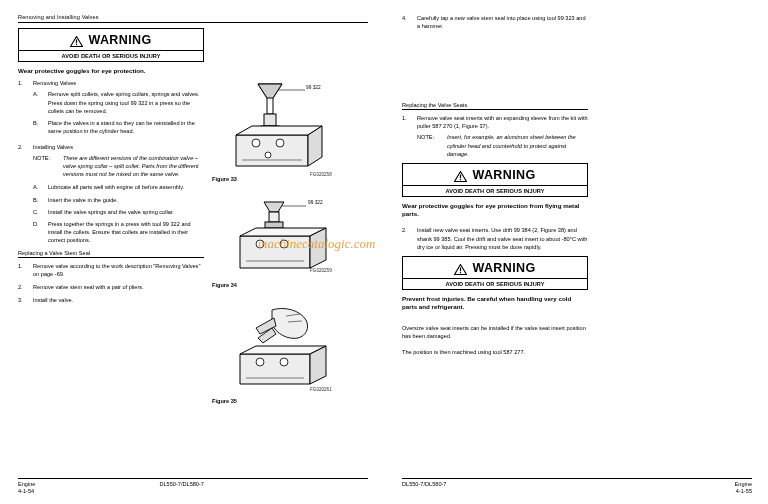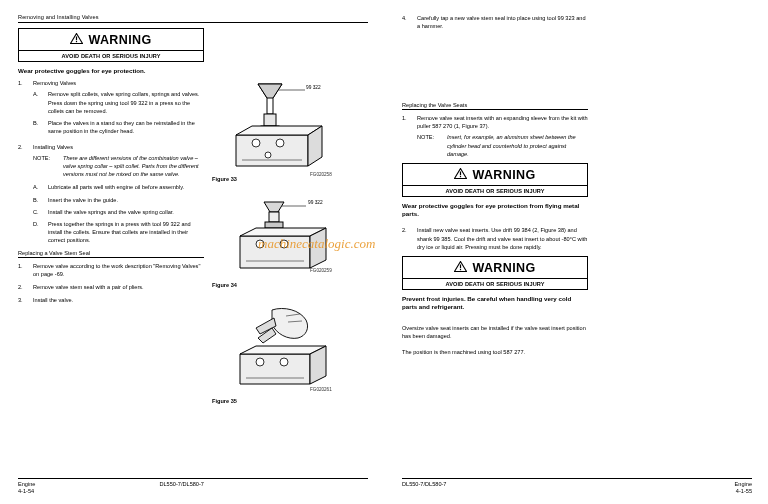--- a/index.html
+++ b/index.html
@@ -11,21 +11,21 @@
   .hdr{font-size:5.6px;letter-spacing:.1px;}
   .hdr-rule{border-top:1px solid #000;margin-top:2px;}
   .ftr-rule{border-top:1px solid #000;}
   .footer{position:absolute;bottom:10px;left:18px;right:16px;}
   .footer-row{display:flex;justify-content:space-between;align-items:flex-start;font-size:5.6px;margin-top:2px;}
   .footer-center{position:absolute;left:0;right:0;text-align:center;font-size:5.6px;}
   .footer-line2{font-size:5.6px;margin-top:1px;}
 
   
   .warn{border:1.1px solid #000;margin:5px 0 4px 0;padding:0;width:100%;box-sizing:border-box;}
-  .warn-top{display:flex;align-items:flex-start;justify-content:center;gap:5px;padding:4px 0 3px 0;}
+  .warn-top{display:flex;align-items:flex-end;justify-content:center;gap:5px;padding:4px 0 3px 0;}
   .warn-tri{position:relative;width:13px;height:11px;}
   .warn-tri svg{display:block;}
   .warn-word{font-size:12.5px;font-weight:bold;letter-spacing:.4px;}
   .warn-sub{border-top:1px solid #000;text-align:center;font-size:5.6px;font-weight:bold;padding:2px 0 2px 0;letter-spacing:.1px;}
   .warn-body{font-size:6.2px;font-weight:bold;padding:4px 4px 4px 4px;line-height:1.35;}
 
   
   ol.num{margin:0;padding:0;list-style:none;}
   ol.num>li{position:relative;padding-left:15px;font-size:5.6px;line-height:1.45;margin-bottom:5px;}
   ol.num>li>.mk{position:absolute;left:0;top:0;width:11px;text-align:left;}

